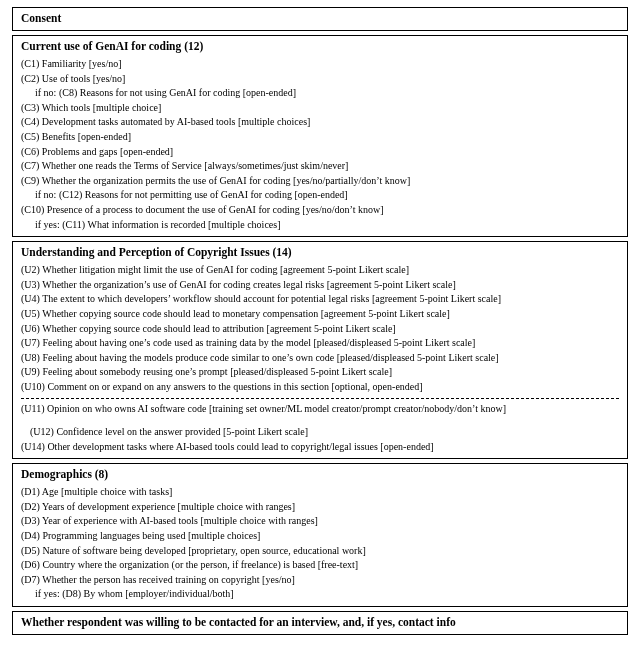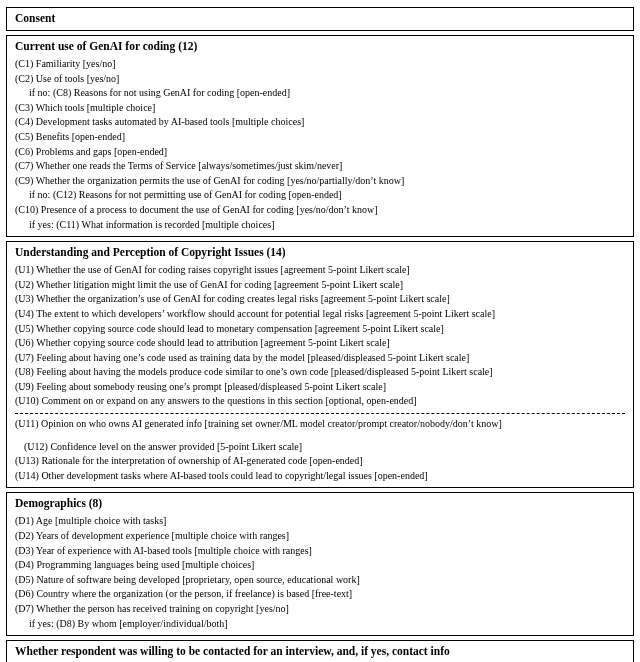--- a/index.html
+++ b/index.html
@@ -4,21 +4,21 @@
 <style>
   html, body {
     margin: 0;
     padding: 0;
     background: #ffffff;
   }
   .page {
     width: 640px;
     height: 662px;
     box-sizing: border-box;
-    padding: 7px 6px;
+    padding: 7px 12px;
     background: #ffffff;
     font-family: "Liberation Serif", "DejaVu Serif", serif;
     color: #000000;
   }
   .box {
     box-sizing: border-box;
     border: 1px solid #000000;
     padding: 3px 8px 4px 8px;
     margin-bottom: 4px;
     background: #ffffff;
@@ -65,34 +65,32 @@
     <div class="row">(C7) Whether one reads the Terms of Service [always/sometimes/just skim/never]</div>
     <div class="row">(C9) Whether the organization permits the use of GenAI for coding [yes/no/partially/don’t know]</div>
     <div class="row indent">if no: (C12) Reasons for not permitting use of GenAI for coding [open-ended]</div>
     <div class="row">(C10) Presence of a process to document the use of GenAI for coding [yes/no/don’t know]</div>
     <div class="row indent">if yes: (C11) What information is recorded [multiple choices]</div>
   </div>
 
   <div class="box">
     <div class="section-title">Understanding and Perception of Copyright Issues (14)</div>
     <div class="spacer"></div>
-    <div class="row">(U1) Whether the use of GenAI for coding raises copyright issues [agreement 5-point Likert scale]</div>
     <div class="row">(U2) Whether litigation might limit the use of GenAI for coding [agreement 5-point Likert scale]</div>
     <div class="row">(U3) Whether the organization’s use of GenAI for coding creates legal risks [agreement 5-point Likert scale]</div>
     <div class="row">(U4) The extent to which developers’ workflow should account for potential legal risks [agreement 5-point Likert scale]</div>
     <div class="row">(U5) Whether copying source code should lead to monetary compensation [agreement 5-point Likert scale]</div>
     <div class="row">(U6) Whether copying source code should lead to attribution [agreement 5-point Likert scale]</div>
     <div class="row">(U7) Feeling about having one’s code used as training data by the model [pleased/displeased 5-point Likert scale]</div>
     <div class="row">(U8) Feeling about having the models produce code similar to one’s own code [pleased/displeased 5-point Likert scale]</div>
     <div class="row">(U9) Feeling about somebody reusing one’s prompt [pleased/displeased 5-point Likert scale]</div>
     <div class="row">(U10) Comment on or expand on any answers to the questions in this section [optional, open-ended]</div>
     <div class="dashed"></div>
-    <div class="row">(U11) Opinion on who owns AI generated info [training set owner/ML model creator/prompt creator/nobody/don’t know]</div>
+    <div class="row">(U11) Opinion on who owns AI software code [training set owner/ML model creator/prompt creator/nobody/don’t know]</div>
     <div class="row indent-sm">(U12) Confidence level on the answer provided [5-point Likert scale]</div>
-    <div class="row">(U13) Rationale for the interpretation of ownership of AI-generated code [open-ended]</div>
     <div class="row">(U14) Other development tasks where AI-based tools could lead to copyright/legal issues [open-ended]</div>
   </div>
 
   <div class="box">
     <div class="section-title">Demographics (8)</div>
     <div class="spacer"></div>
     <div class="row">(D1) Age [multiple choice with tasks]</div>
     <div class="row">(D2) Years of development experience [multiple choice with ranges]</div>
     <div class="row">(D3) Year of experience with AI-based tools [multiple choice with ranges]</div>
     <div class="row">(D4) Programming languages being used [multiple choices]</div>

